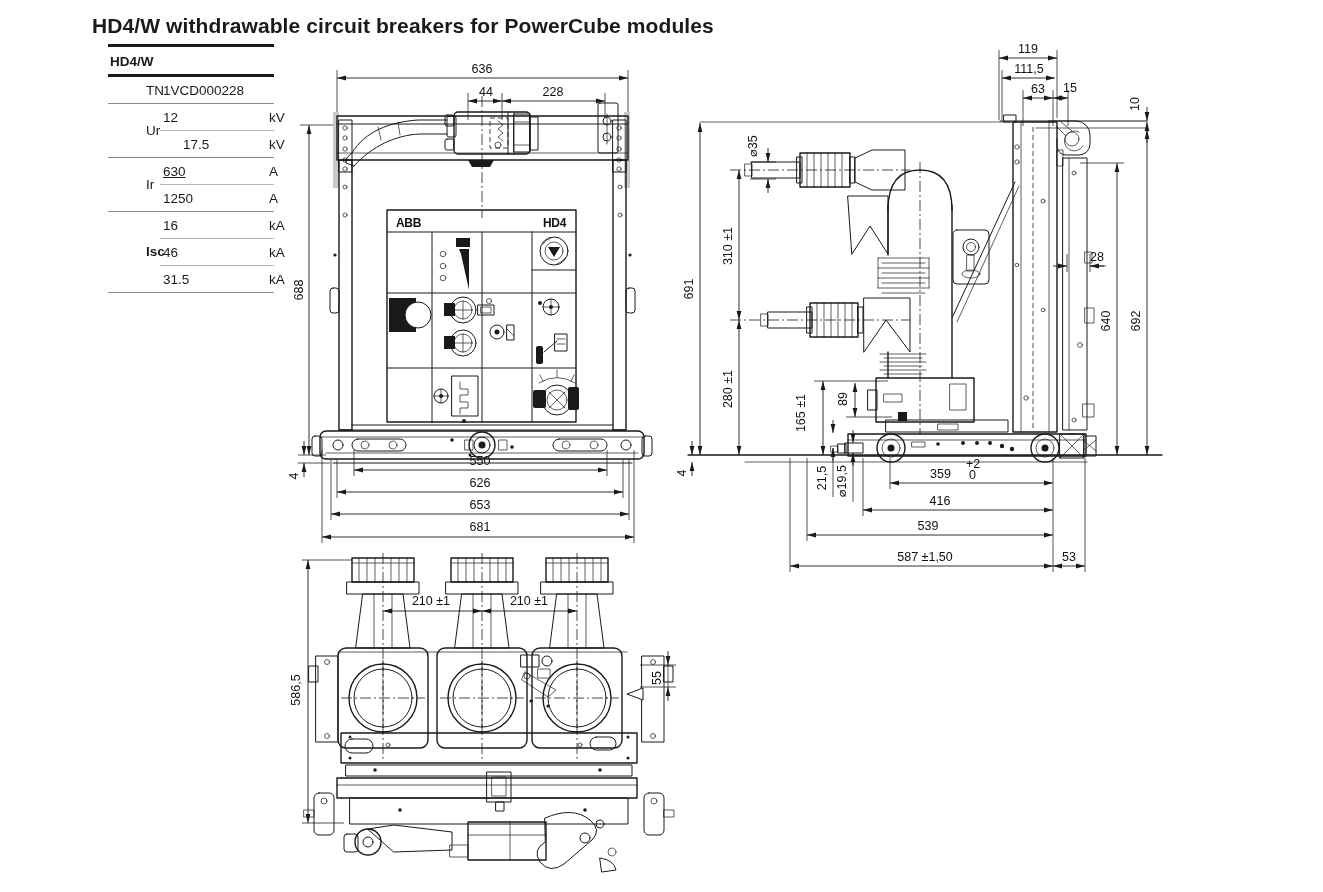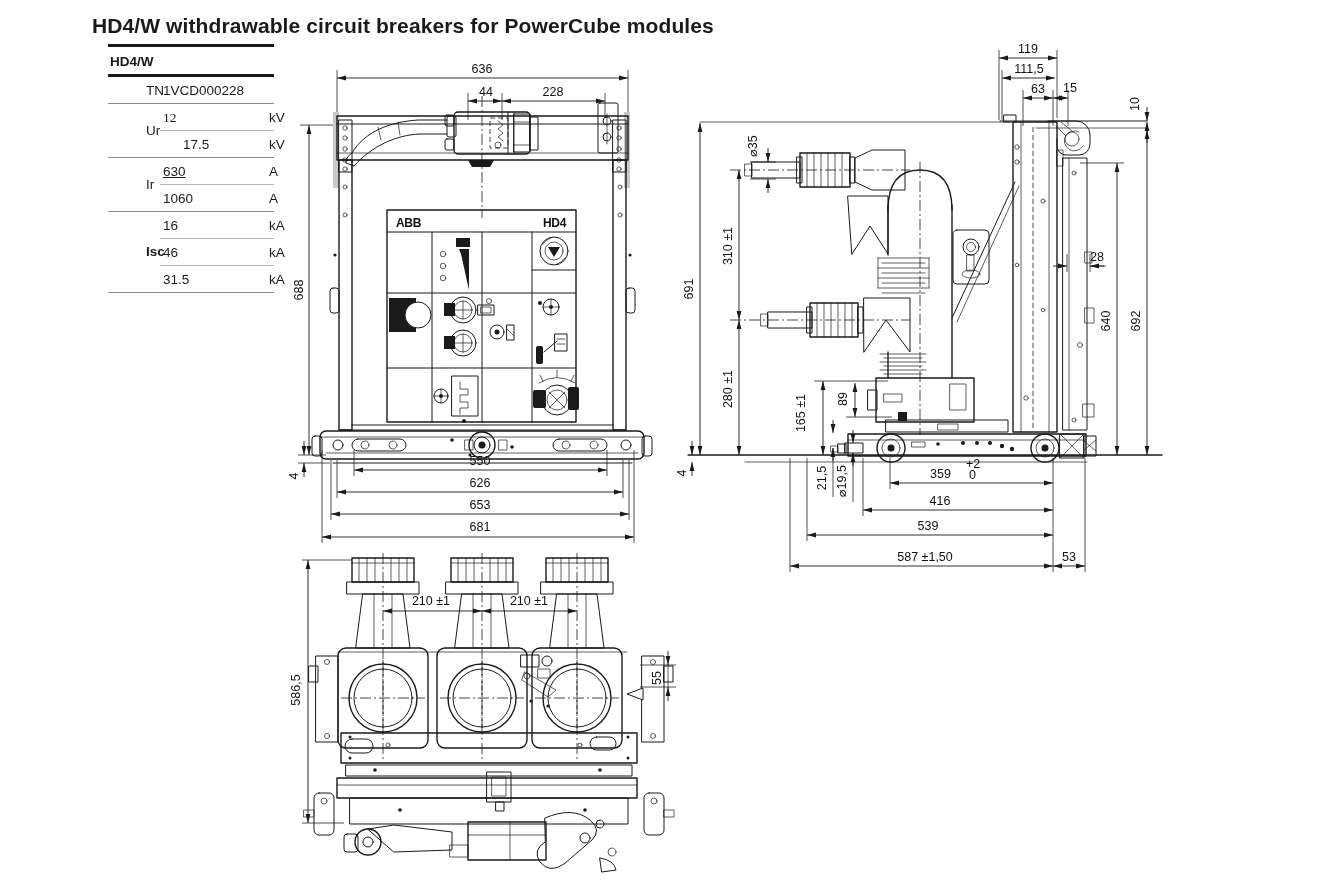--- a/index.html
+++ b/index.html
@@ -42,32 +42,32 @@
   <div id="spec">
     <div class="tl" style="top:0;"></div>
     <div class="tcell thead" style="top:11px;">HD4/W</div>
     <div class="tl" style="top:30px;"></div>
 
     <div class="tcell tlabel" style="top:40px;">TN</div>
     <div class="tcell tval" style="top:40px;text-align:right;">1VCD000228</div>
     <div class="gl full" style="top:59px;"></div>
 
     <div class="tcell tlabel" style="top:80px;">Ur</div>
-    <div class="tcell tval" style="top:67px;font-family:Liberation Serif, serif;">12</div>
+    <div class="tcell tval" style="top:67px;">12</div>
     <div class="tcell tunit" style="top:67px;">kV</div>
     <div class="gl part" style="top:86px;"></div>
     <div class="tcell tval" style="top:94px;margin-left:20px;">17.5</div>
     <div class="tcell tunit" style="top:94px;">kV</div>
     <div class="gl full" style="top:113px;"></div>
 
     <div class="tcell tlabel" style="top:134px;">Ir</div>
     <div class="tcell tval" style="top:121px;text-decoration:underline;">630</div>
     <div class="tcell tunit" style="top:121px;">A</div>
     <div class="gl part" style="top:140px;"></div>
-    <div class="tcell tval" style="top:148px;">1060</div>
+    <div class="tcell tval" style="top:148px;">1250</div>
     <div class="tcell tunit" style="top:148px;">A</div>
     <div class="gl full" style="top:167px;"></div>
 
     <div class="tcell tlabel" style="top:201px;font-weight:bold;">Isc</div>
     <div class="tcell tval" style="top:175px;">16</div>
     <div class="tcell tunit" style="top:175px;">kA</div>
     <div class="gl part" style="top:194px;"></div>
     <div class="tcell tval" style="top:202px;">46</div>
     <div class="tcell tunit" style="top:202px;">kA</div>
     <div class="gl part" style="top:221px;"></div>

